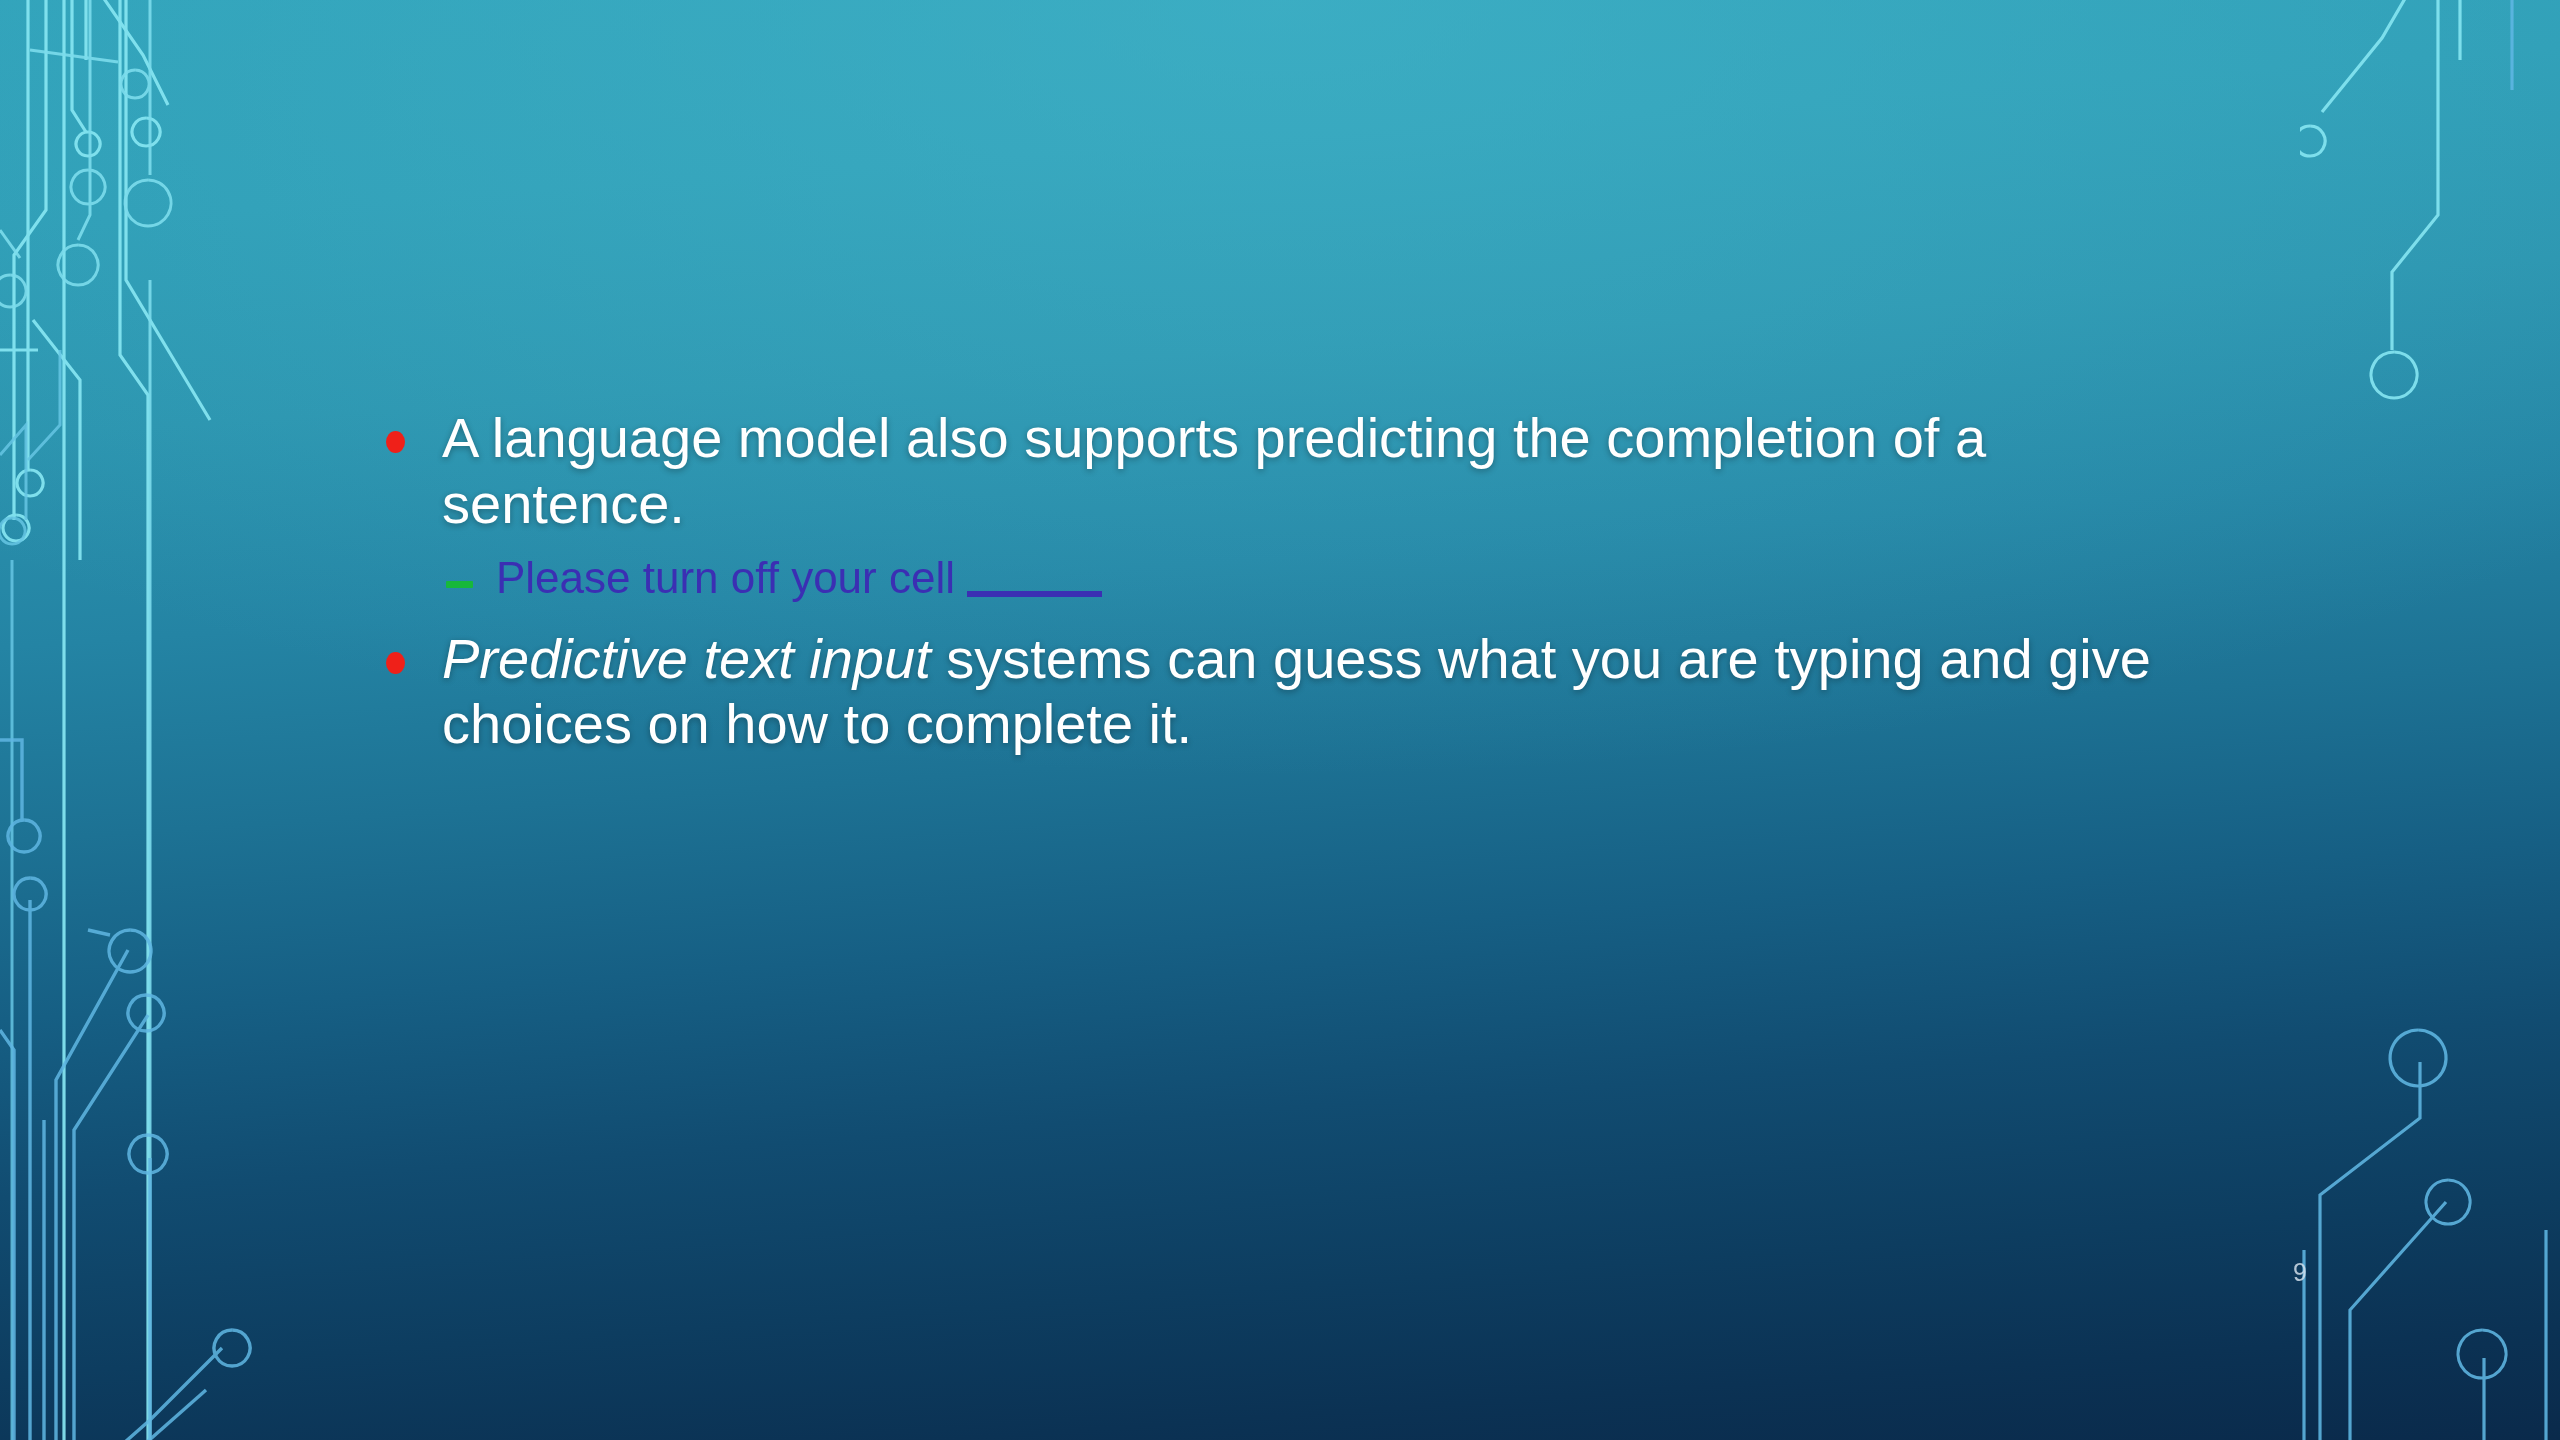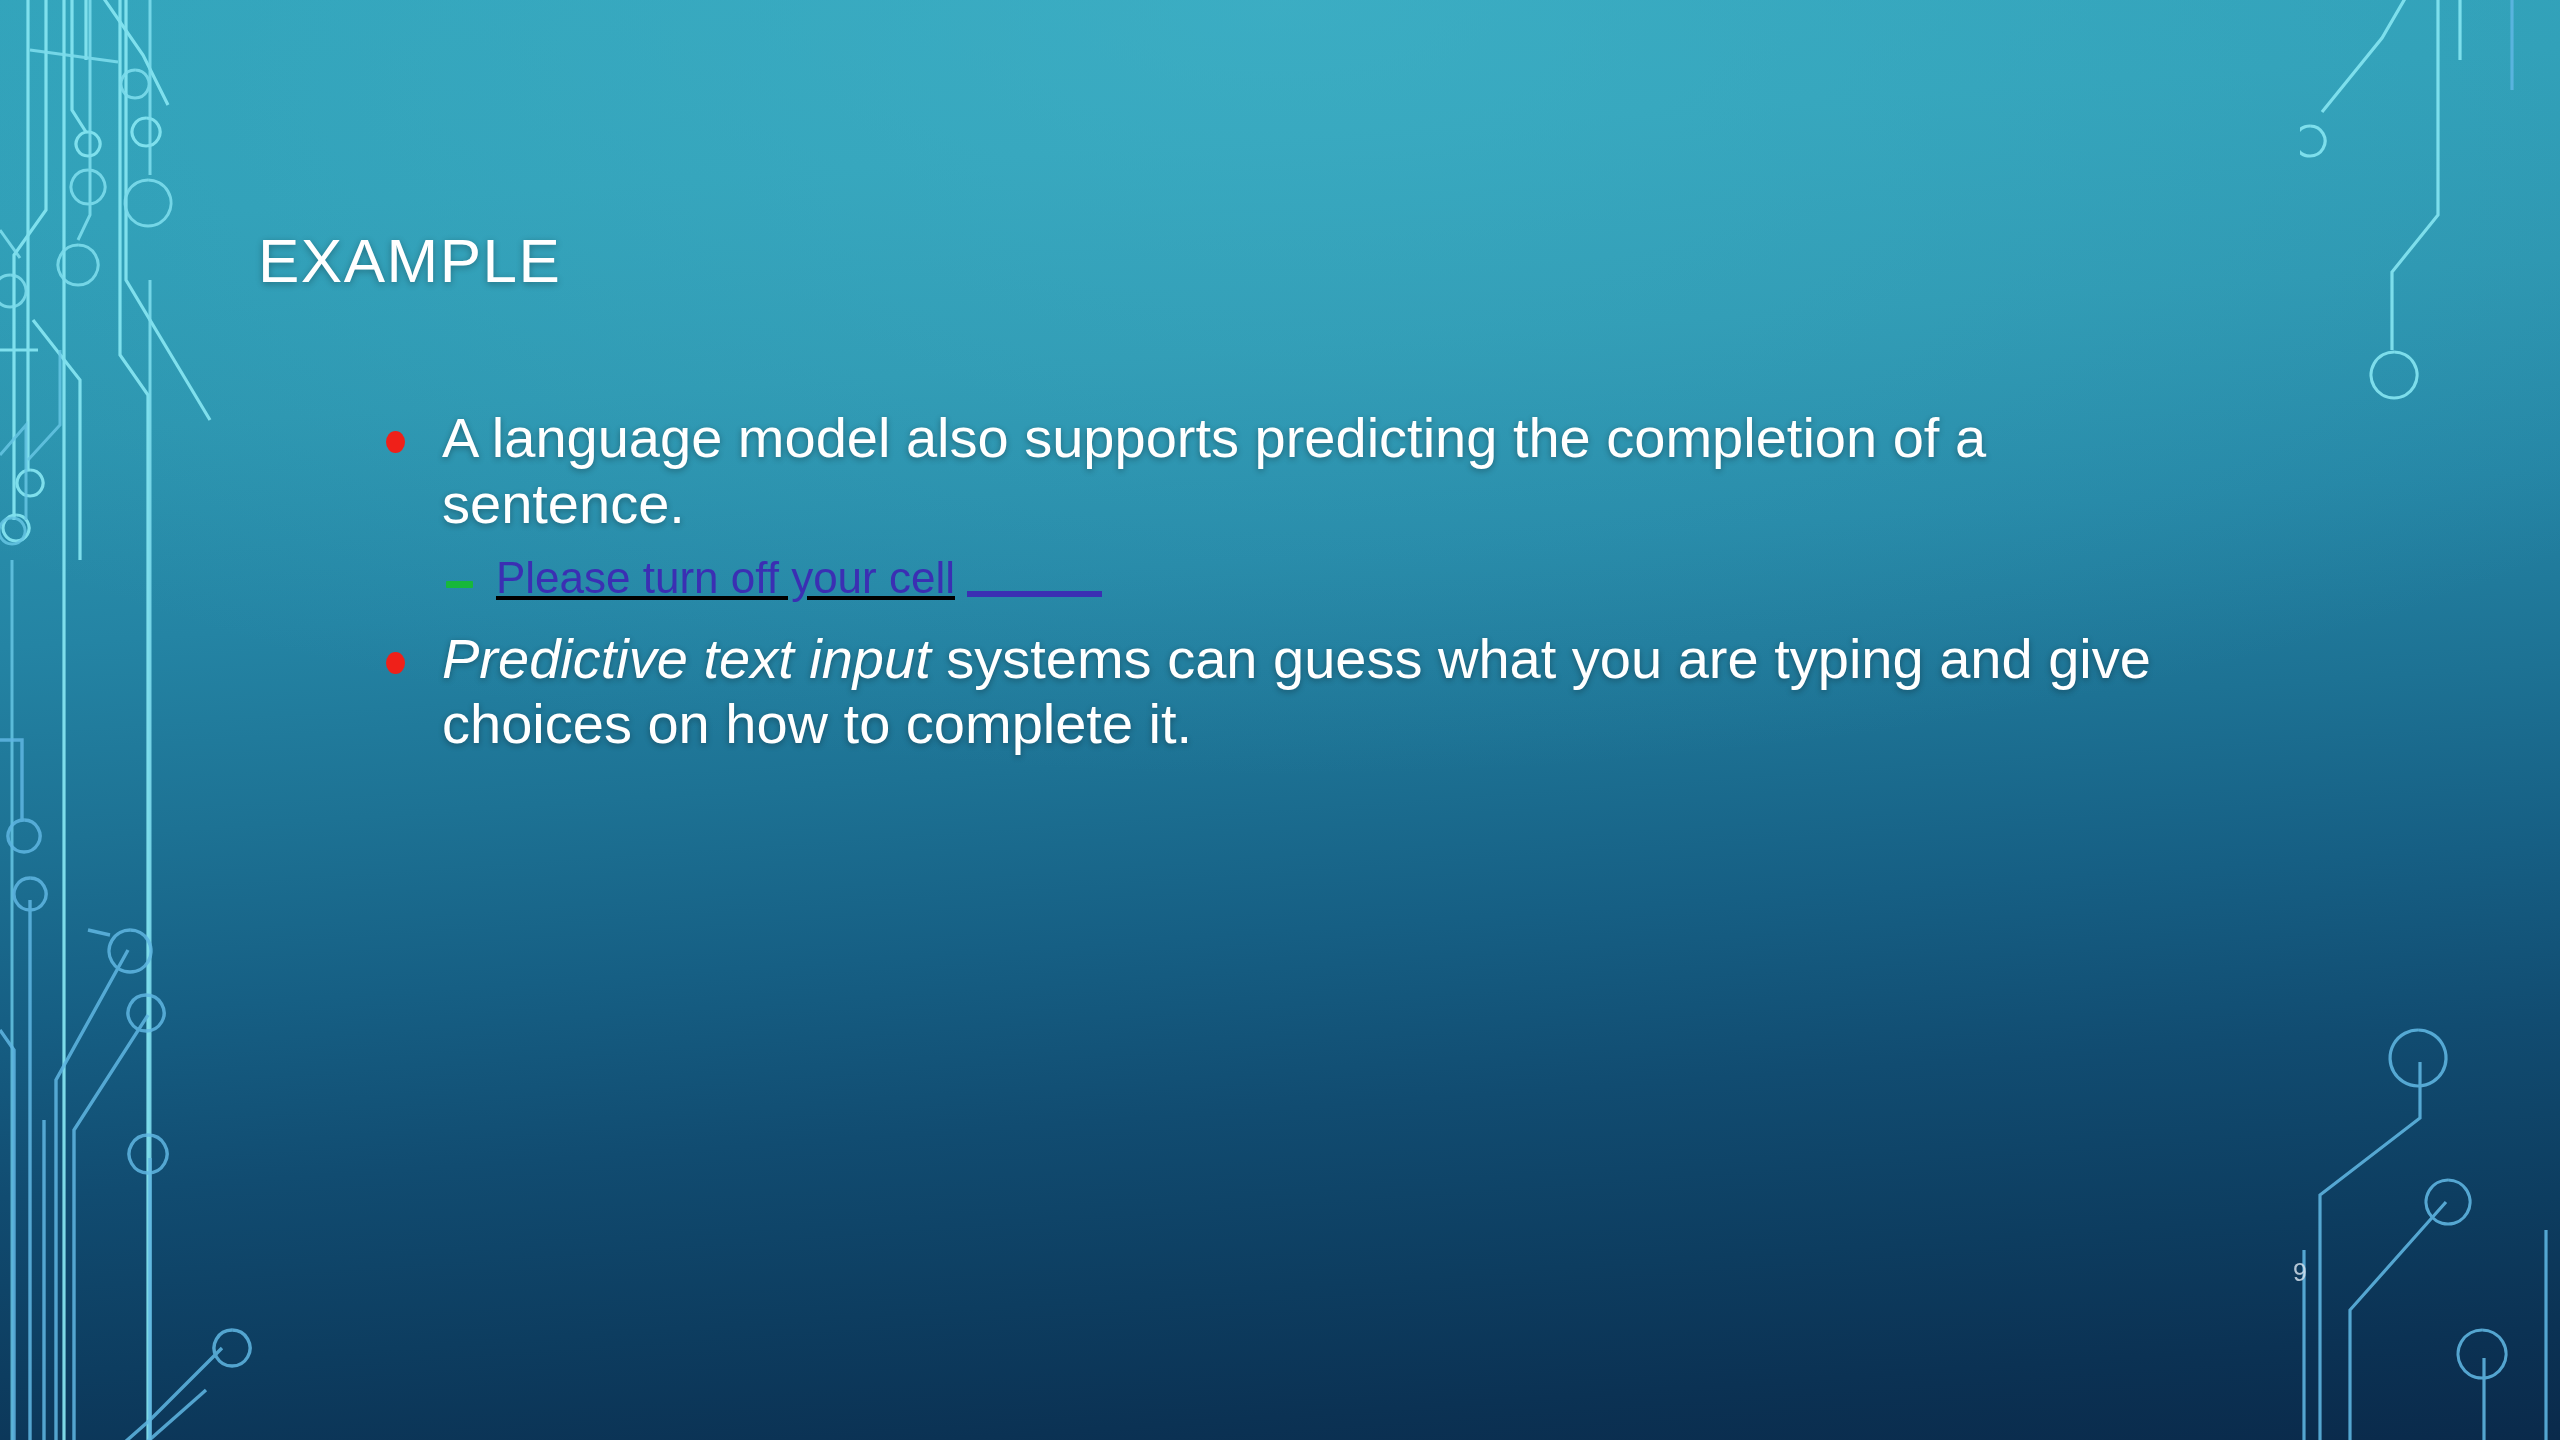--- a/index.html
+++ b/index.html
@@ -79,21 +79,20 @@
     border-radius: 50%;
     background: #ef2019;
   }
   .bullet-l1 em {
     font-style: italic;
     text-align: right;
   }
 
   .sub-list {
     margin: 18px 0 12px 0;
-    text-decoration: underline;
   }
   .bullet-l2 {
     position: relative;
     padding-left: 122px;
     color: #3b2fb3;
     font-size: 44px;
     line-height: 1.08;
     font-weight: 400;
     margin-bottom: 24px;
     white-space: nowrap;
@@ -199,21 +198,20 @@
       <path d="M148 1180 a22 22 0 1 0 0.1 0"></path>
       <path d="M146 1202 L50 1310 L50 1450"></path>
       <path d="M182 1330 a24 24 0 1 0 0.1 0"></path>
       <path d="M184 1358 L184 1450"></path>
       <path d="M4 1250 L4 1450"></path>
       <path d="M246 1230 L246 1450"></path>
       <path d="M212 -10 L212 90"></path>
     </g>
   </svg>
 
-  <div id="title">EXAMPLE</div>
 
   <div id="body">
 
     <div class="bullet-l1">
       <span class="dot"></span>
       <span>A language model also supports predicting the completion of a sentence.</span>
     </div>
 
     <div class="sub-list">
       <div class="bullet-l2">

